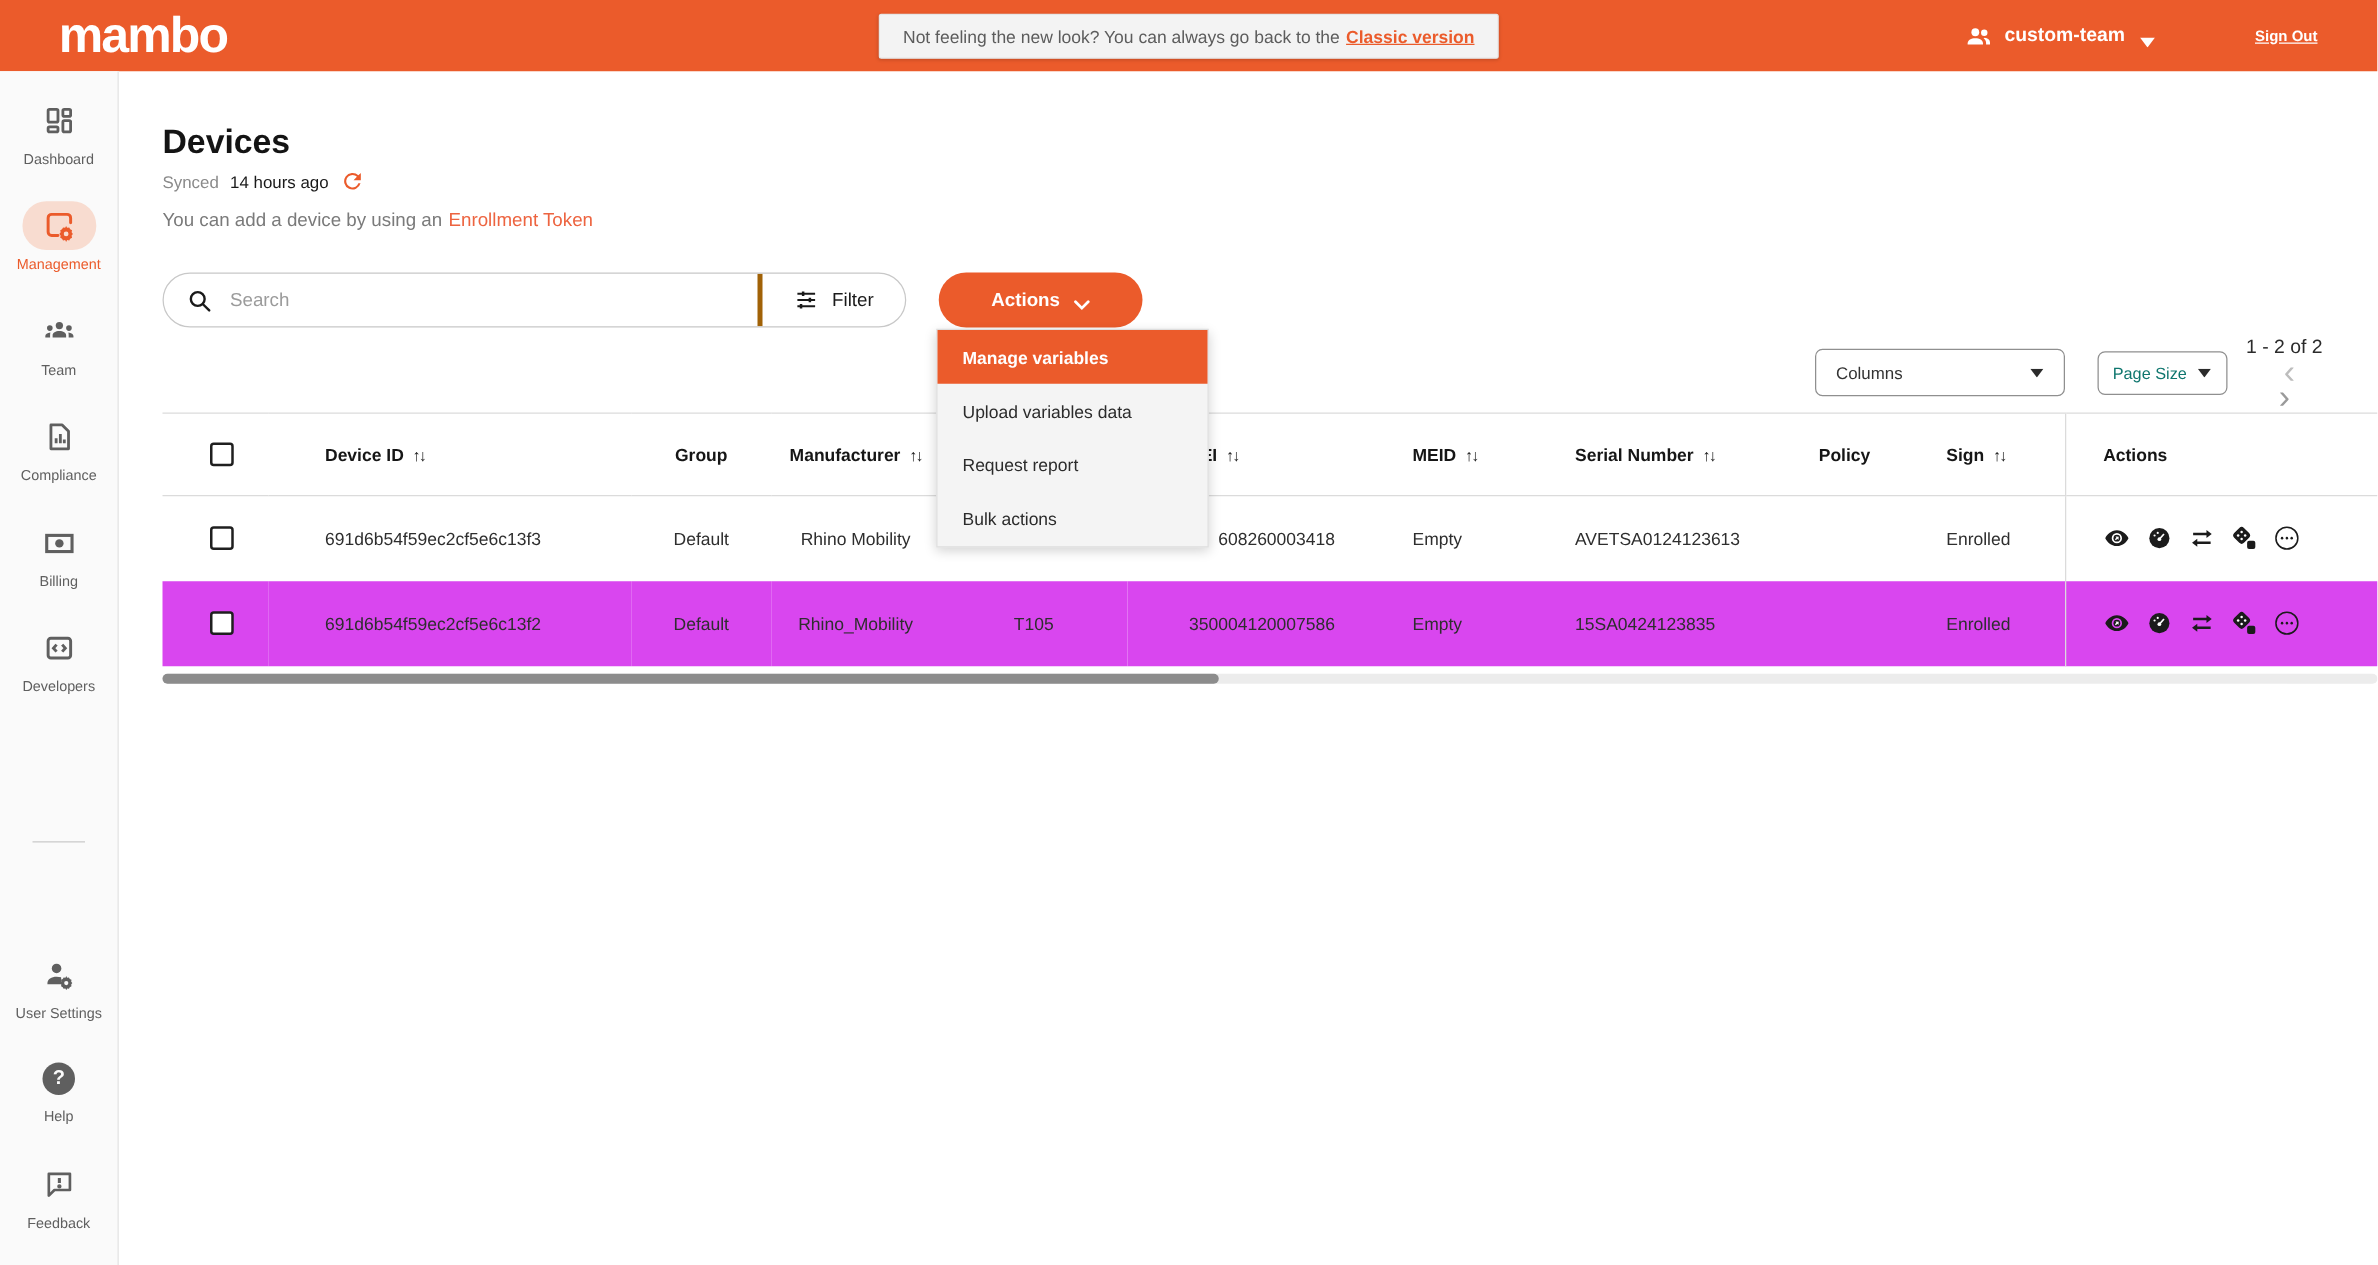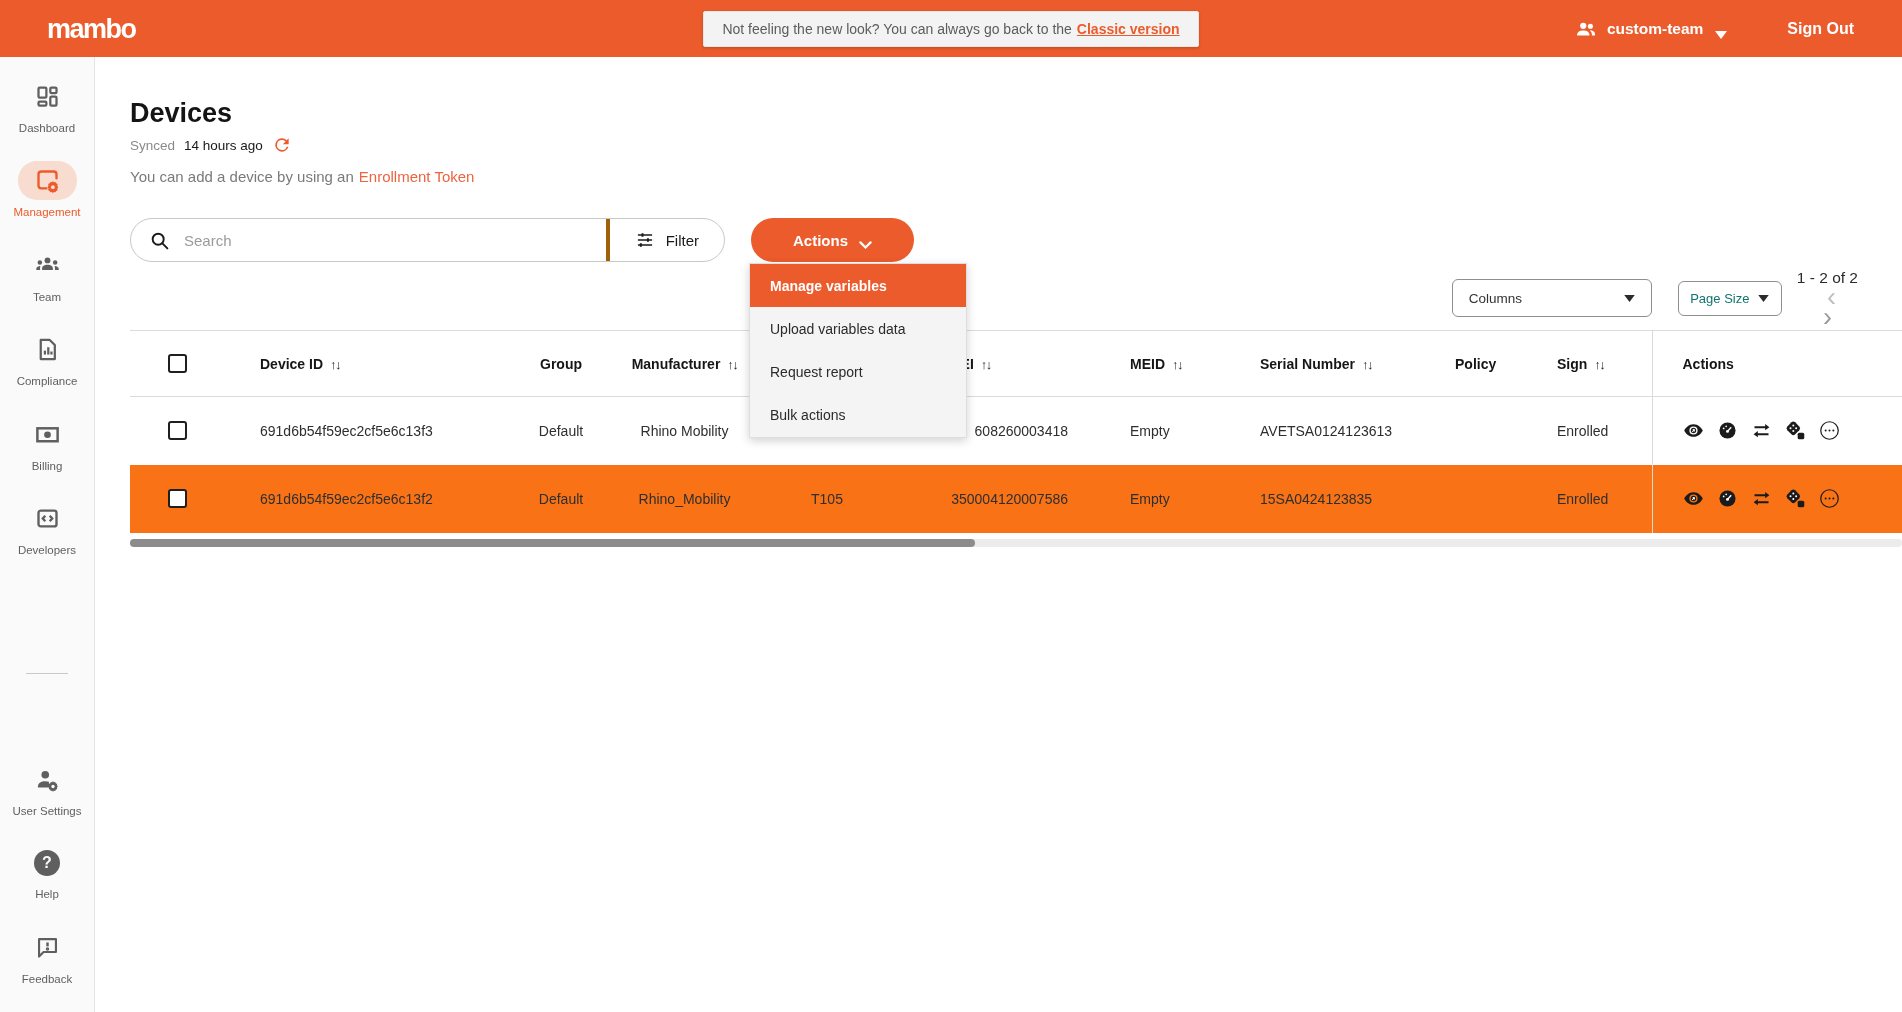--- a/index.html
+++ b/index.html
@@ -9,33 +9,33 @@
     font-family:"Liberation Sans", sans-serif; -webkit-font-smoothing:antialiased;
   }
   .app { position:relative; width:1902px; height:1012px; }
 
   
   .topbar {
     height:57px; background:#EB5B2B; display:flex; align-items:center; position:relative;
   }
   .logo {
     position:absolute; left:47px; top:50%; transform:translateY(-50%);
-    color:#fff; font-size:27px; font-weight:700; letter-spacing:-1.5px;
+    color:#fff; font-size:40px; font-weight:700; letter-spacing:-1.5px;
   }
   .notice {
     margin:0 auto; background:#F3F3F3; border:1px solid #E6E6E6; border-radius:2px;
     padding:9px 18px; font-size:14px; color:#5C5C5C; box-shadow:0 1px 3px rgba(0,0,0,.18);
     white-space:nowrap;
   }
   .notice-link { color:#EB5B2B; font-weight:700; text-decoration:underline; margin-left:5px; cursor:pointer; }
   .topbar-right { position:absolute; right:48px; top:0; height:100%; display:flex; align-items:center; gap:60px; color:#fff; }
   .team-selector { display:flex; align-items:center; gap:10px; font-size:15.5px; font-weight:600; cursor:pointer; }
   .team-selector .ppl-icon { width:22px; height:22px; }
   .team-selector .caret-icon { width:12px; height:8px; margin-left:2px; }
-  .signout { color:#fff; font-size:16px; font-weight:600; cursor:pointer; }
+  .signout { color:#fff; font-size:12px; font-weight:600; text-decoration:underline; cursor:pointer;margin-left:20px; }
 
   
   .sidebar {
     position:absolute; left:0; top:57px; width:95px; bottom:0; background:#FAFAFA;
     border-right:1px solid #E4E4E4; display:flex; flex-direction:column; align-items:center;
     padding-top:20px;
   }
   .nav-item { display:flex; flex-direction:column; align-items:center; margin-bottom:26px; cursor:pointer; width:100%; }
   .nav-pill { display:flex; align-items:center; justify-content:center; padding:6px 16px; border-radius:19px; background:transparent; }
   .nav-item.active .nav-pill { background:#F8DCD0; }
@@ -107,21 +107,21 @@
   .pg-prev { color:#BDBDBD; margin-left:8px; }
   .pg-next { color:#9A9A9A; }
 
   
   .device-table { margin-top:13px; border-collapse:collapse; table-layout:fixed; width:1772px; }
   .device-table thead th {
     height:66px; font-size:14px; font-weight:700; color:#161616; text-align:left;
     border-top:1px solid #DBDBDB; border-bottom:1px solid #DBDBDB; padding:0; white-space:nowrap;
   }
   .device-table tbody td { height:68px; font-size:14px; color:#2E2E2E; padding:0; white-space:nowrap; }
-  .row-alt { background:#f97316; }
+  .row-alt { background:#d946ef; }
   .c-check  { padding-left:38px !important; }
   .c-devid  { padding-left:45px !important; }
   .c-center { text-align:center !important; }
   .th-imei  { padding-left:43px !important; }
   .td-imei  { text-align:right !important; padding-right:4px !important; }
   .c-meid   { padding-left:58px !important; }
   .c-serial { padding-left:60px !important; }
   .c-policy { padding-left:55px !important; }
   .c-state  { padding-left:57px !important; }
   .c-actions{ border-left:1px solid #DBDBDB; padding-left:30px !important; }

